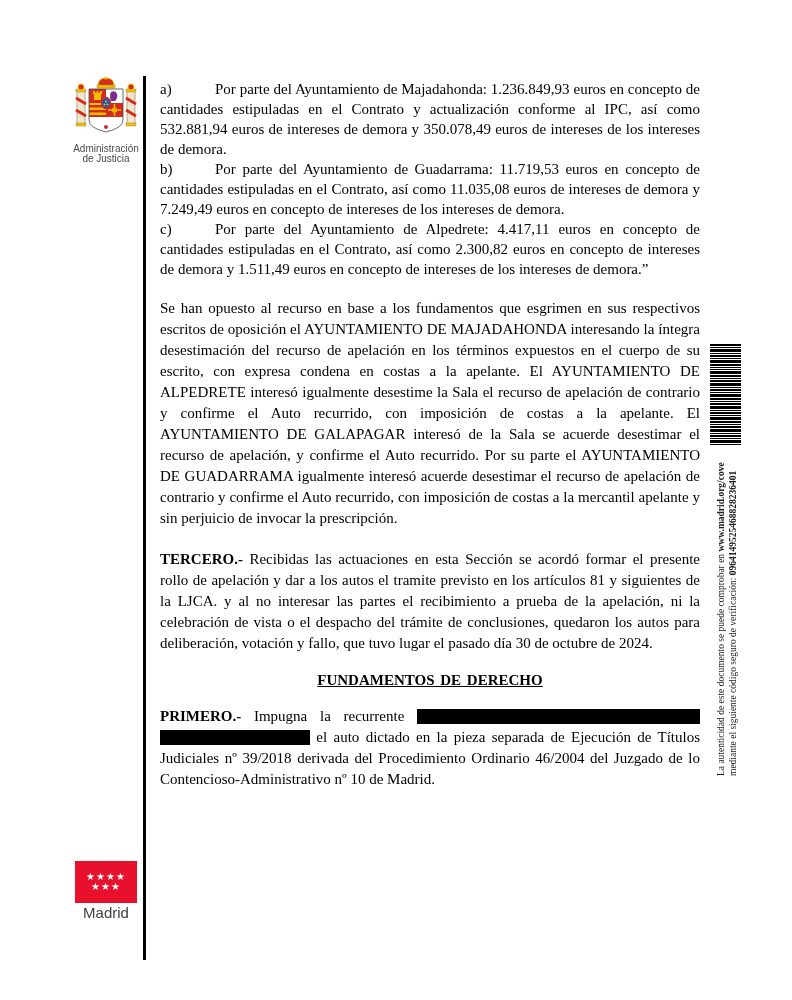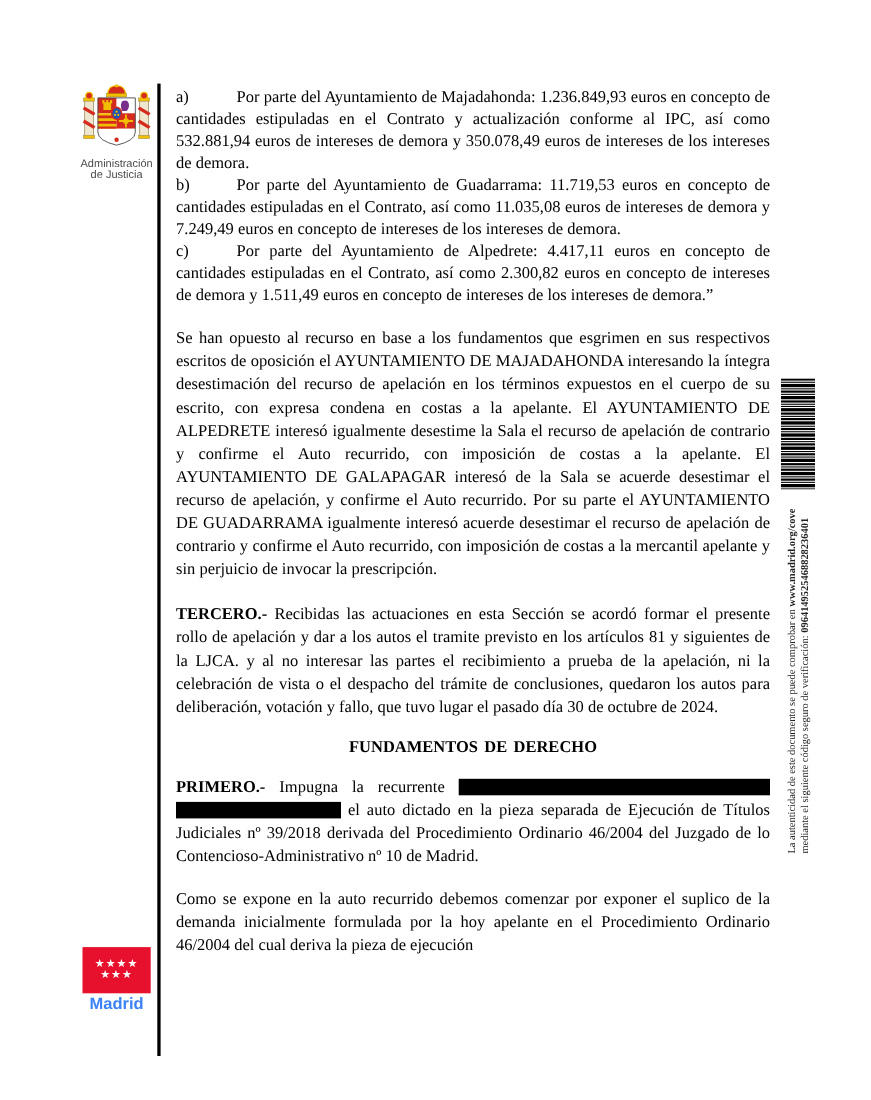--- a/index.html
+++ b/index.html
@@ -30,21 +30,21 @@
     position:absolute;left:160px;top:79px;width:540px;
     font-size:15px;line-height:21px;text-align:justify;
   }
   .quote{line-height:20px;margin:0 0 19px 0;}
   .q-label{display:inline-block;width:55px;}
   p.body{margin:0 0 17px 0;}
   p.oposicion{margin-bottom:20px;}
   p.tercero{margin-bottom:7px;}
   p.ponente{margin-bottom:15px;}
   .heading{
-    font-size:15px;font-weight:bold;
+    font-size:15px;font-weight:bold;text-decoration:underline;
     text-align:center;word-spacing:2px;
     margin:16px 0 15px 0;line-height:21px;
   }
   p.primero{margin-bottom:18px;}
   p.como{margin-bottom:15px;}
   .quote2{font-style:italic;line-height:22px;margin:0;}
   .redact{display:inline-block;background:#000;height:15px;vertical-align:-3px;}
   .r-ponente{width:205px;}
   .r-primero-1{width:283px;}
   .r-primero-2{width:150px;}
@@ -59,21 +59,21 @@
   .sidebar-text b{font-weight:bold;}
   
   .logo-madrid{position:absolute;left:75px;top:861px;width:62px;text-align:center;}
   .madrid-flag{
     width:62px;height:42px;background:#e8112d;
     display:flex;flex-direction:column;justify-content:center;
   }
   .star-row{color:#fff;font-size:10px;line-height:10px;letter-spacing:1px;text-align:center;}
   .madrid-label{
     font-family:"Liberation Sans", sans-serif;
-    font-weight:bold;font-size:15px;color:#3b82f6;margin-top:1px;
+    font-weight:normal;font-size:15px;color:#404040;margin-top:1px;
   }
   
   .footer{
     position:absolute;left:160px;top:929px;width:540px;
     font-size:11.5px;line-height:15px;color:#000;
   }
   .f-line1{text-align:justify;text-align-last:justify;}
   .f-line2{position:relative;height:15px;}
   .f-case{position:absolute;left:0;top:0;}
   .f-page{position:absolute;left:50%;transform:translateX(-50%);top:0;}
@@ -148,21 +148,20 @@
 
     <p class="body oposicion">Se han opuesto al recurso en base a los fundamentos que esgrimen en sus respectivos escritos de oposición el AYUNTAMIENTO DE MAJADAHONDA interesando la íntegra desestimación del recurso de apelación en los términos expuestos en el cuerpo de su escrito, con expresa condena en costas a la apelante. El AYUNTAMIENTO DE ALPEDRETE interesó igualmente desestime la Sala el recurso de apelación de contrario y confirme el Auto recurrido, con imposición de costas a la apelante. El AYUNTAMIENTO DE GALAPAGAR interesó de la Sala se acuerde desestimar el recurso de apelación, y confirme el Auto recurrido.  Por su parte el AYUNTAMIENTO DE GUADARRAMA igualmente interesó acuerde desestimar el recurso de apelación de contrario y confirme el Auto recurrido, con imposición de costas a la mercantil apelante y sin perjuicio de invocar la prescripción.</p>
 
     <p class="body tercero"><b>TERCERO.-</b> <span>Recibidas las actuaciones en esta Sección se acordó formar el presente rollo de apelación y dar a los autos el tramite previsto en los artículos 81 y siguientes de la LJCA. y al no interesar las partes el recibimiento a prueba de la apelación, ni la celebración de vista o el despacho del trámite de conclusiones, quedaron los autos para deliberación, votación y fallo, que tuvo lugar el pasado día 30 de octubre de 2024.</span></p>
 
 
     <div class="heading">FUNDAMENTOS DE DERECHO</div>
 
     <p class="body primero"><b>PRIMERO.-</b> <span>Impugna la recurrente</span> <span class="redact r-primero-1"></span> <span class="redact r-primero-2"></span> <span>el auto dictado en la pieza separada de Ejecución de Títulos Judiciales nº 39/2018 derivada del Procedimiento Ordinario 46/2004 del Juzgado de lo Contencioso-Administrativo nº 10 de Madrid.</span></p>
 
-    <p class="body como">Como se expone en la auto recurrido debemos comenzar por exponer el suplico de la demanda inicialmente formulada por la hoy apelante en el Procedimiento Ordinario 46/2004 del cual deriva la pieza de ejecución</p>
 
 
   </div>
 
   <div class="barcode">
     <svg width="31" height="101" viewBox="0 0 31 101">
       <g fill="#000">
         <rect x="0" y="0" width="31" height="2"></rect>
           <rect x="0" y="3" width="31" height="1"></rect>
         <rect x="0" y="5" width="31" height="3"></rect>

